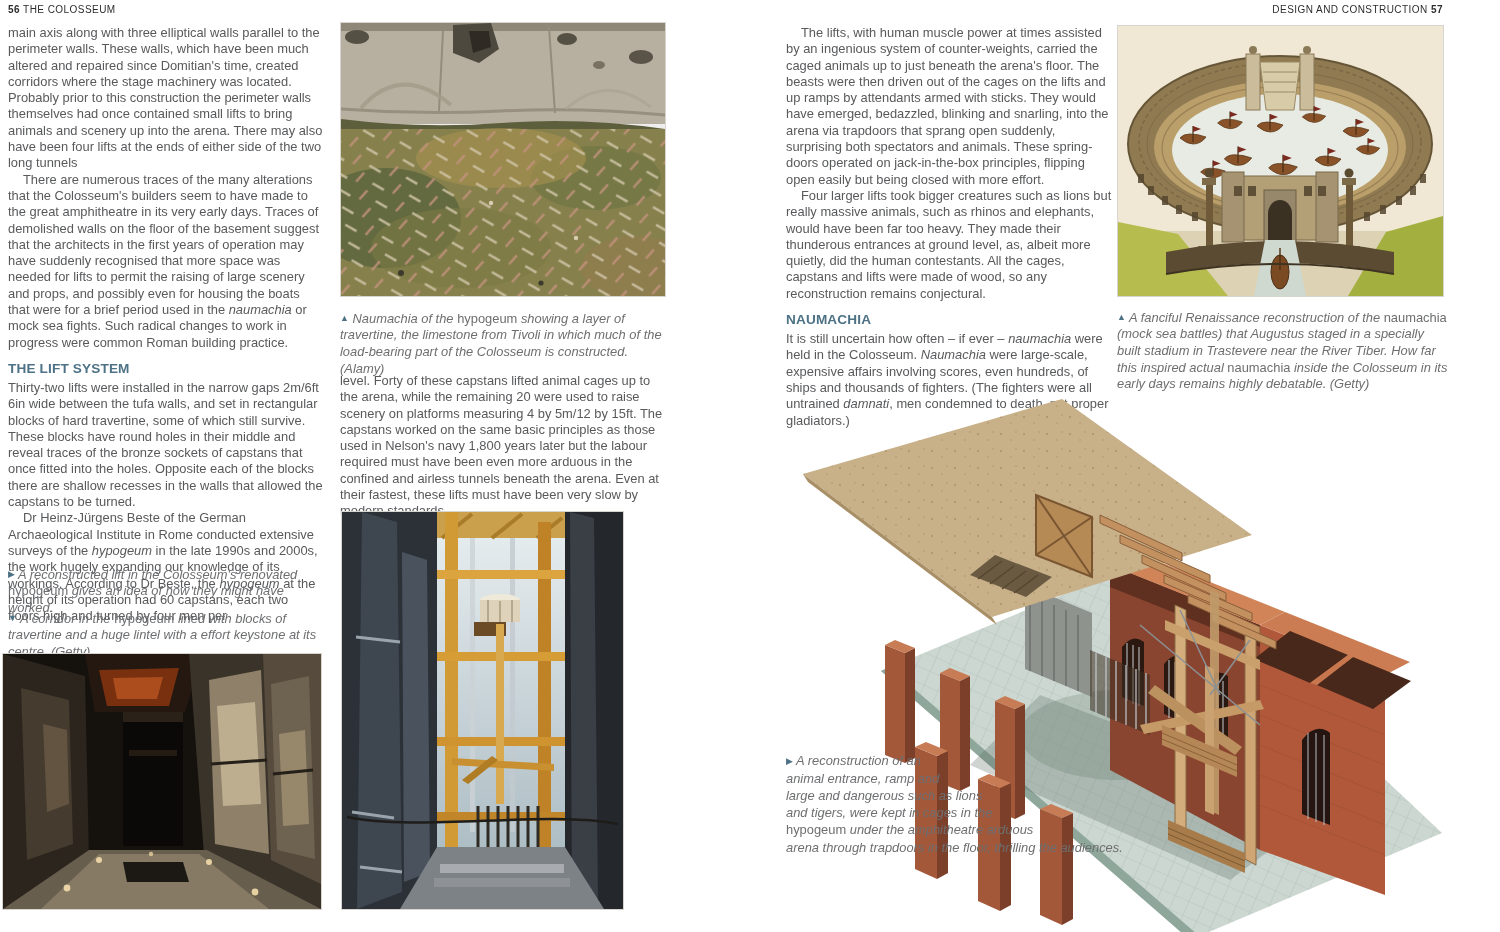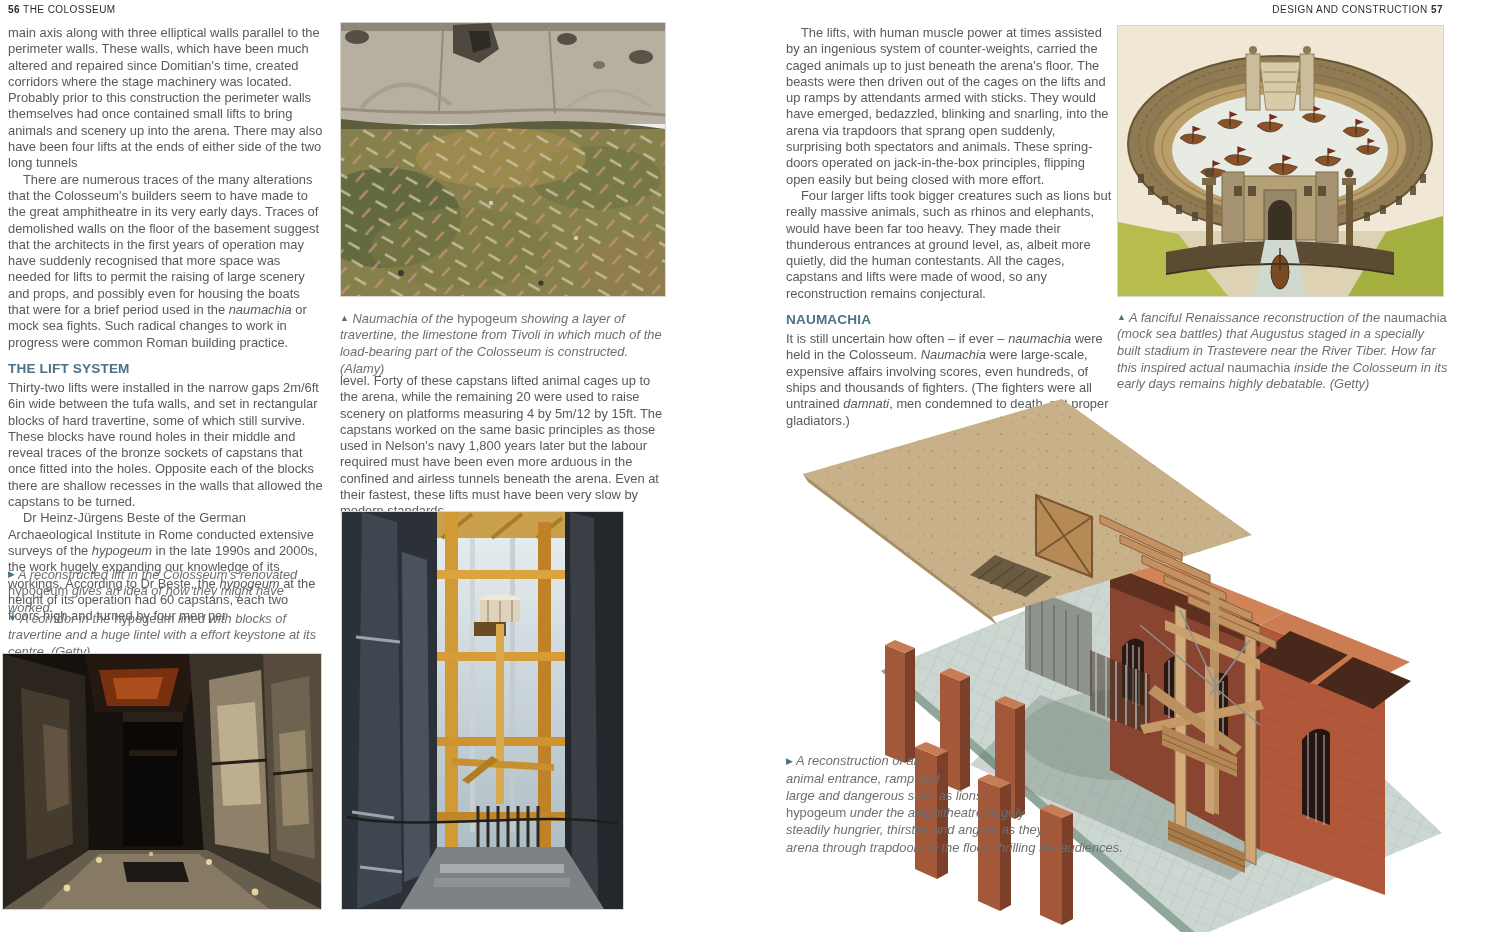--- a/index.html
+++ b/index.html
@@ -435,16 +435,16 @@
       <line x1="460" y1="245" x2="420" y2="300"></line>
       <line x1="350" y1="230" x2="470" y2="330"></line>
     </g>
   </svg>
 </div>
 
 <div class="abs cap cap-lines" style="left:786px;top:704px;margin-top:48px;">
     <div><span class="mk">▶</span><span> A reconstruction of an</span></div>
     <div>animal entrance, ramp and</div>
     <div>large and dangerous such as lions</div>
-    <div><span class="alt">hypogeum</span><span> under the amphitheatre hugely</span></div>
-    <div>steadily hungrier, thirstier and angrier as they</div>
+    <div>and tigers, were kept in cages in the</div>
+    <div><span class="alt">hypogeum</span><span> under the amphitheatre arduous</span></div>
     <div>arena through trapdoors in the floor, thrilling the audiences.</div>
   </div>
 
 </body></html>

